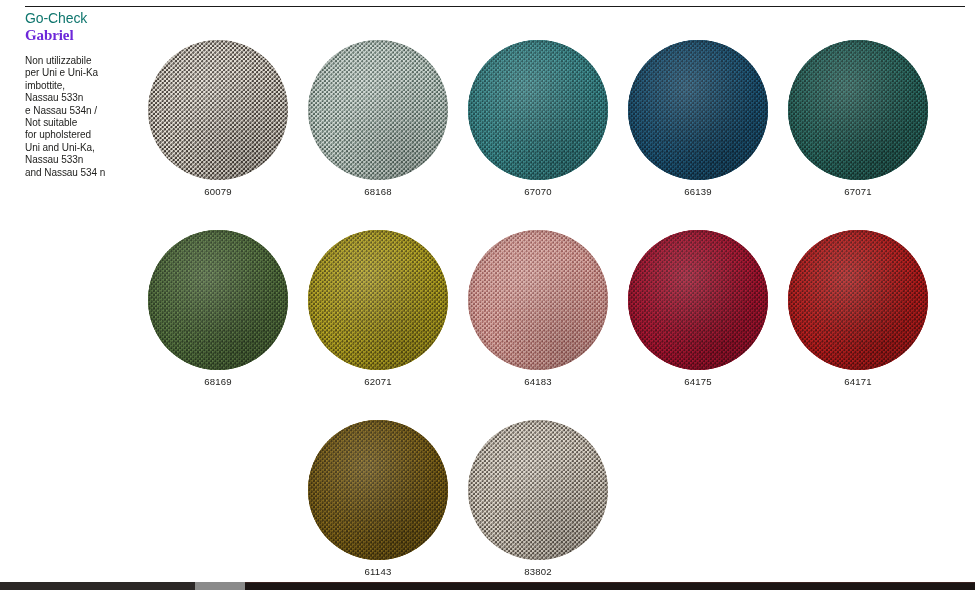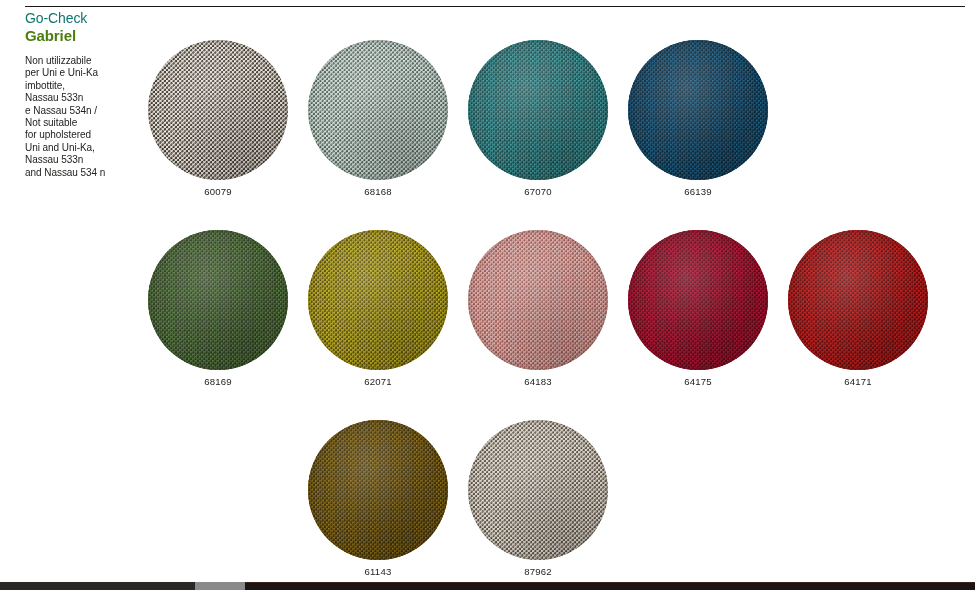--- a/index.html
+++ b/index.html
@@ -36,24 +36,25 @@
   .title-line1 {
     font-size: 14px;
     line-height: 17px;
     color: #0f766e;
     letter-spacing: -0.1px;
     font-weight: 400;
   }
   .title-line2 {
     font-size: 15px;
     line-height: 17px;
-    color: #4d7c0f;
+    color: #6d28d9;
     font-weight: bold;
     letter-spacing: -0.1px;
     margin-bottom: 11px;
+    font-family: Liberation Serif, serif;
   }
   .note {
     font-size: 10px;
     line-height: 12.4px;
     color: #1d1d1b;
     letter-spacing: -0.05px;
   }
   .note-line { display: block; white-space: nowrap; }
 
   
@@ -203,20 +204,29 @@
       </div>
       <div class="cell" style="left: 480px;">
         <div class="swatch" style="--lt: #1d5675; --dk: #10293d; background-color: rgb(29, 86, 117);">
           <div class="weave"></div>
           <div class="grain"></div>
           <div class="sheen"></div>
           <div class="edge"></div>
         </div>
         <div class="code">66139</div>
       </div>
+      <div class="cell" style="left: 640px;">
+        <div class="swatch" style="--lt: #2b6a62; --dk: #16352f; background-color: rgb(43, 106, 98);">
+          <div class="weave"></div>
+          <div class="grain"></div>
+          <div class="sheen"></div>
+          <div class="edge"></div>
+        </div>
+        <div class="code">67071</div>
+      </div>
     </div>
     <div class="row">
       <div class="cell" style="left: 0px;">
         <div class="swatch" style="--lt: #55713f; --dk: #2c3f23; background-color: rgb(85, 113, 63);">
           <div class="weave"></div>
           <div class="grain"></div>
           <div class="sheen"></div>
           <div class="edge"></div>
         </div>
         <div class="code">68169</div>
@@ -268,21 +278,21 @@
         </div>
         <div class="code">61143</div>
       </div>
       <div class="cell" style="left: 320px;">
         <div class="swatch" style="--lt: #ded7cb; --dk: #595047; background-color: rgb(222, 215, 203);">
           <div class="weave"></div>
           <div class="grain"></div>
           <div class="sheen"></div>
           <div class="edge"></div>
         </div>
-        <div class="code">87962</div>
+        <div class="code">83802</div>
       </div>
     </div>
   </div>
 
 <div class="bottom-bar">
   <div class="track-left"></div>
   <div class="thumb"></div>
   <div class="track-right"></div>
 </div>
 

